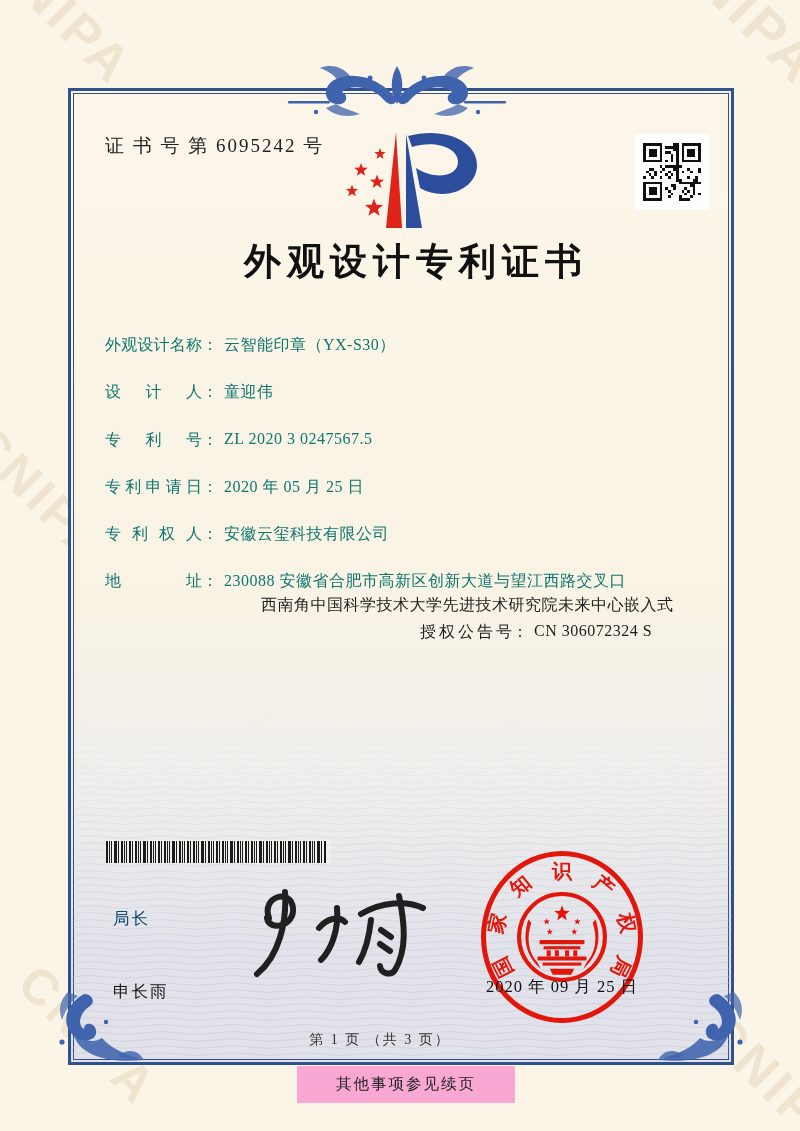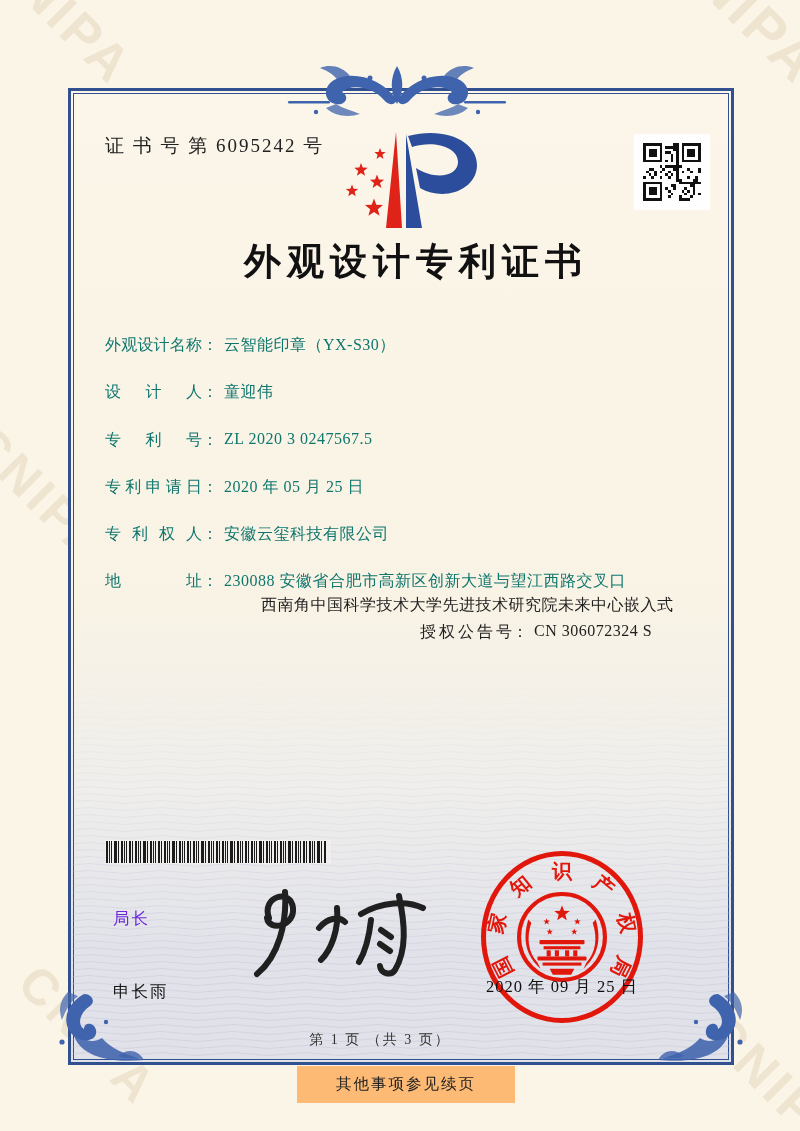--- a/index.html
+++ b/index.html
@@ -77,40 +77,40 @@
   .r7b .flabel{width:92px;}
 
   
   .paras{position:absolute;left:104px;top:656px;width:614px;font-size:15.5px;line-height:24.5px;color:#262626;text-align:justify;}
   .paras p{text-indent:2em;}
 
   
   #barcode{position:absolute;left:105px;top:840px;}
 
   
-  .signer-title{position:absolute;left:113px;top:908px;font-size:16.5px;letter-spacing:2px;color:#6d28d9;font-family:Liberation Sans, sans-serif;}
+  .signer-title{position:absolute;left:113px;top:908px;font-size:16.5px;letter-spacing:2px;color:#0c4a6e;font-family:Liberation Sans, sans-serif;}
   .signer-name{position:absolute;left:113px;top:981px;font-size:16.5px;letter-spacing:2px;color:#151515;font-family:"Liberation Sans","DejaVu Sans",sans-serif;}
   .signature{position:absolute;left:233px;top:878px;}
 
   
   .seal{position:absolute;left:481px;top:851px;width:162px;height:172px;}
   .seal-ring{position:absolute;inset:0;border:5px solid var(--seal-red);border-radius:50%;}
   .seal-char{
     position:absolute;left:50%;top:50%;
     font-size:20px;font-weight:bold;color:var(--seal-red);
     transform-origin:center;white-space:nowrap;
   }
   .seal-emblem{position:absolute;left:35px;top:40px;}
   .seal-date{position:absolute;left:481px;top:976px;width:162px;text-align:center;font-size:16.5px;color:#101010;letter-spacing:1px;z-index:5;}
 
   
   .page-num{position:absolute;left:270px;top:1031px;width:220px;text-align:center;font-size:14px;letter-spacing:2px;color:#333;}
   .note-box{
     position:absolute;left:297px;top:1066px;width:218px;height:37px;
-    background:#fdba74;display:flex;align-items:center;justify-content:center;
+    background:#f9a8d4;display:flex;align-items:center;justify-content:center;
     font-size:15.5px;letter-spacing:2px;color:#222;
   }
 </style>
 </head>
 <body>
 
 <div class="page">
 
   <span class="wm wm1">CNIPA</span>
   <span class="wm wm2">CNIPA</span>

